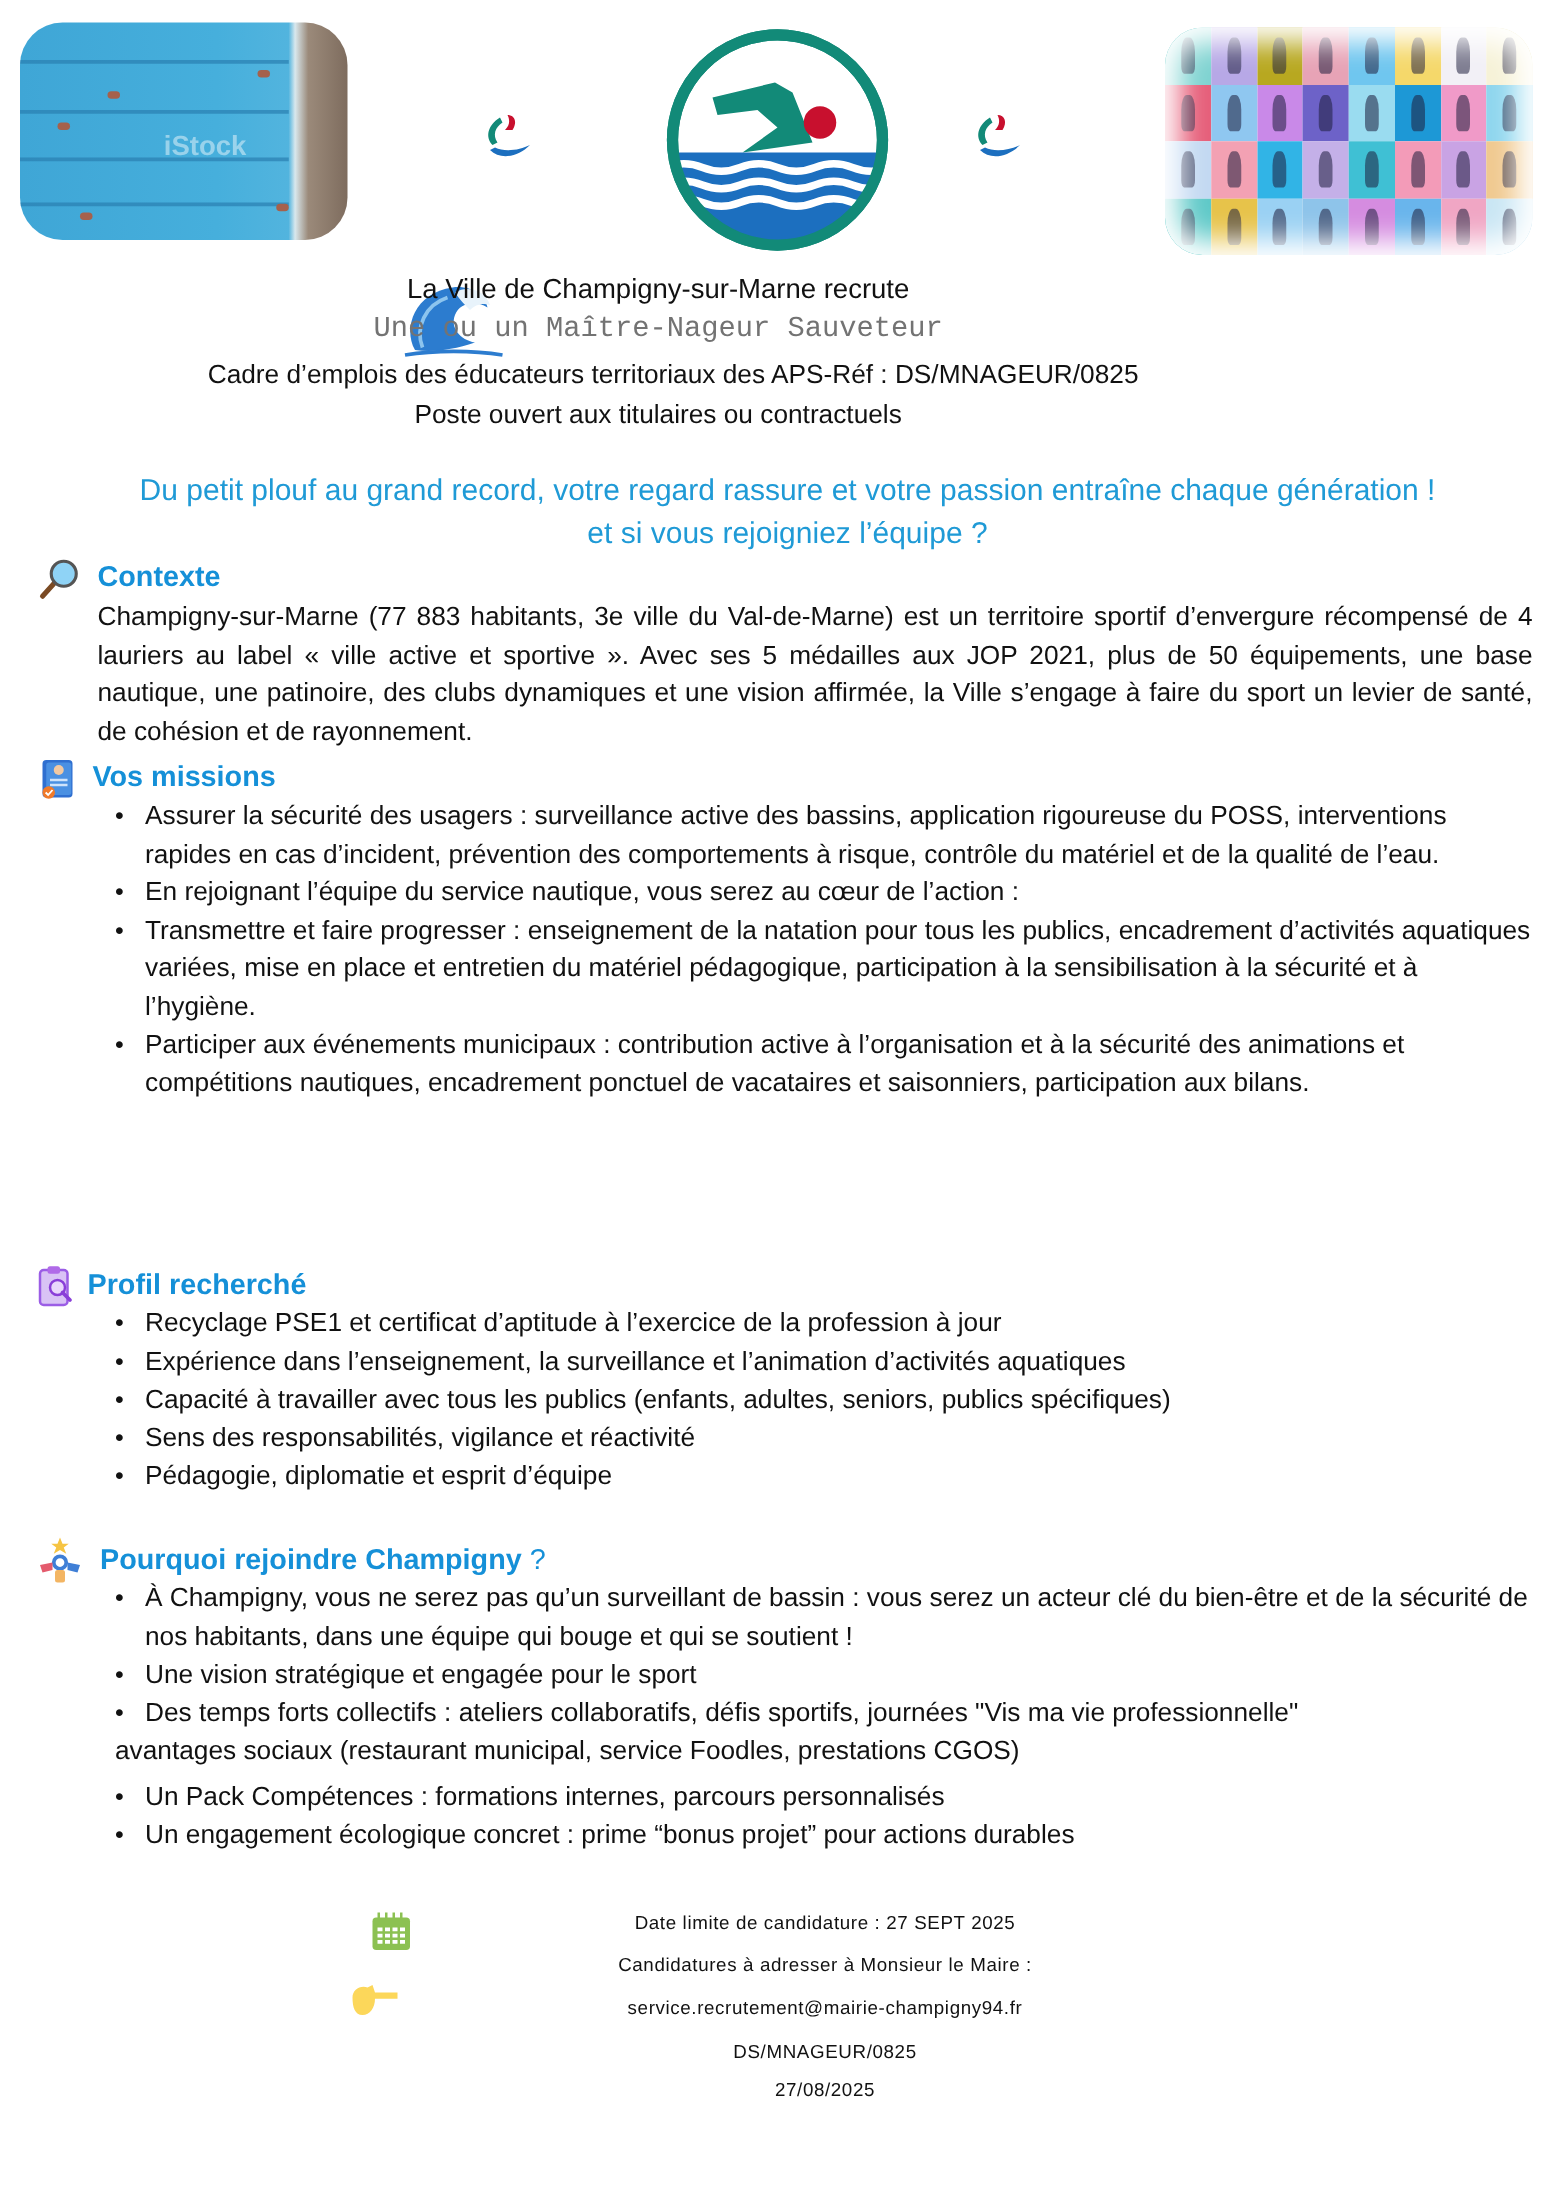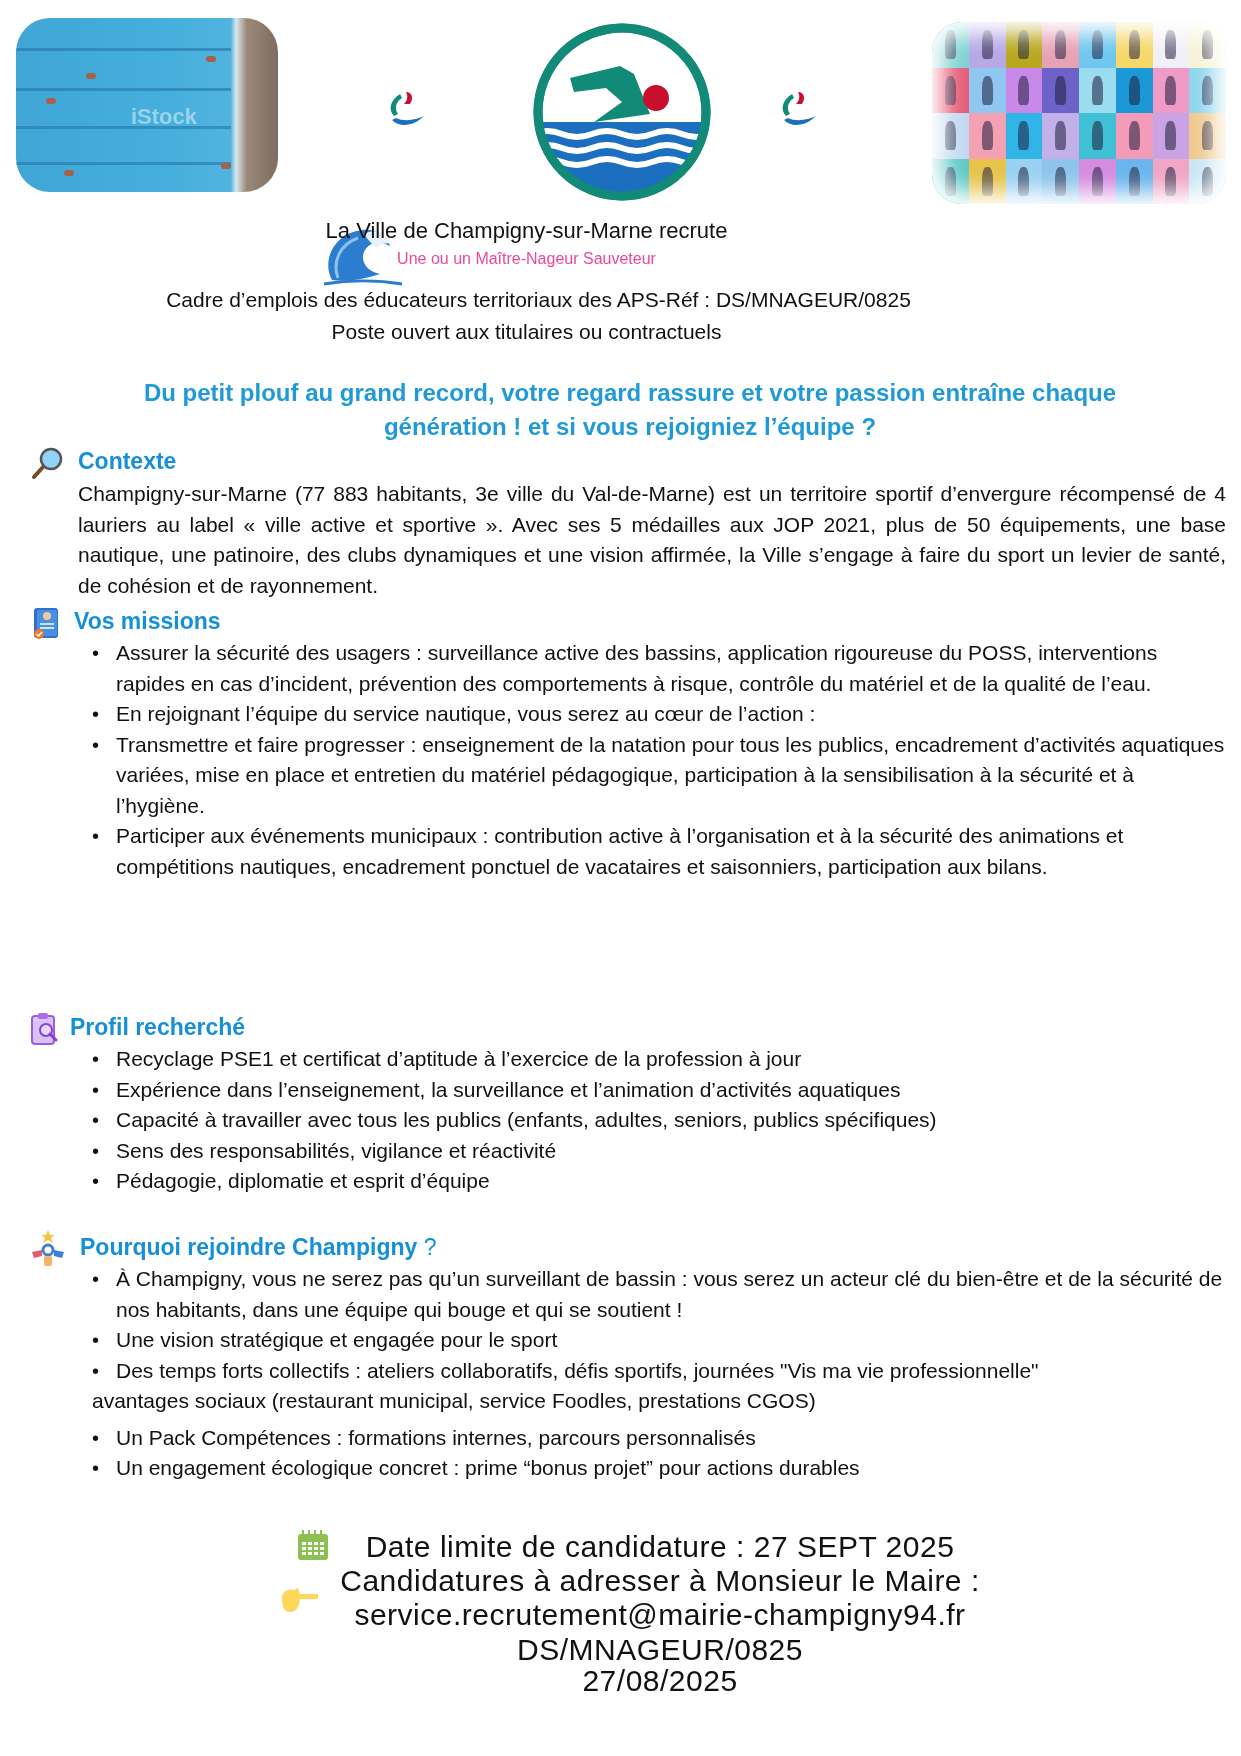--- a/index.html
+++ b/index.html
@@ -26,36 +26,36 @@
     .photo-sports .cell::after {
       content: ""; position: absolute; left: 35%; top: 18%; width: 30%; height: 64%;
       background: rgba(30,30,60,.55); border-radius: 40% 40% 20% 20%;
     }
     .photo-sports .fade { position: absolute; inset: 0; box-shadow: inset 0 0 22px 12px #fff; border-radius: 30px; pointer-events: none; }
     .logo-c { position: absolute; width: 48px; height: 48px; }
     .logo-main { position: absolute; left: 532px; top: 22px; width: 180px; height: 180px; }
 
     .center { position: absolute; left: 0; width: 1053px; text-align: center; }
     .t-recrute { top: 218px; font-size: 22px; }
-    .t-poste { top: 250px; font-size: 16px; color: #ec4899; }
+    .t-poste { top: 250px; font-size: 23px; color: #737373; font-family: Liberation Mono, monospace; }
     .t-cadre { top: 288px; font-size: 21px; padding-left: 12px; }
     .t-ouvert { top: 320px; font-size: 21px; }
     .wave-icon { position: absolute; left: 318px; top: 222px; width: 88px; height: 68px; }
-    .tagline { position: absolute; left: 110px; width: 1040px; top: 376px; text-align: center; font-size: 24px; line-height: 34px; color: #1f9ad6; font-weight: bold; }
+    .tagline { position: absolute; left: 110px; width: 1040px; top: 376px; text-align: center; font-size: 24px; line-height: 34px; color: #1f9ad6; }
 
     .section-title { position: absolute; font-weight: bold; color: #1590d8; font-size: 23px; }
     .section-icon { position: absolute; width: 34px; height: 34px; }
     .para { position: absolute; left: 78px; width: 1148px; font-size: 21px; line-height: 30.5px; text-align: justify; }
     ul.bullets { position: absolute; margin: 0; padding: 0; list-style: none; font-size: 21px; line-height: 30.5px; }
     ul.bullets li { position: relative; padding-left: 24px; }
     ul.bullets li::before { content: "•"; position: absolute; left: 0; top: 0; font-size: 20px; }
     ul.bullets li.plain { padding-left: 0; }
     ul.bullets li.plain::before { content: ""; }
 
-    .footer-line { position: absolute; left: 300px; width: 720px; text-align: center; font-size: 30px; letter-spacing: .5px; }
+    .footer-line { position: absolute; left: 300px; width: 720px; text-align: center; font-size: 15px; letter-spacing: .5px; }
     .calendar-icon { position: absolute; left: 296px; top: 1528px; width: 34px; height: 34px; }
     .pointing-icon { position: absolute; left: 278px; top: 1584px; width: 44px; height: 30px; }
   </style>
 </head>
 <body>
 
 <div class="header-images">
   <div class="photo-pool">
     <div class="lane" style="top:30px"></div>
     <div class="lane" style="top:70px"></div>

